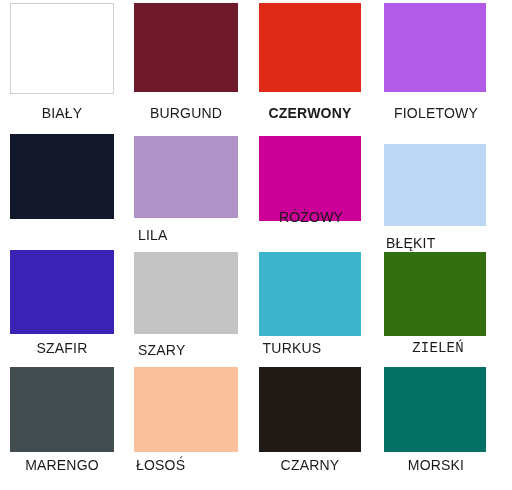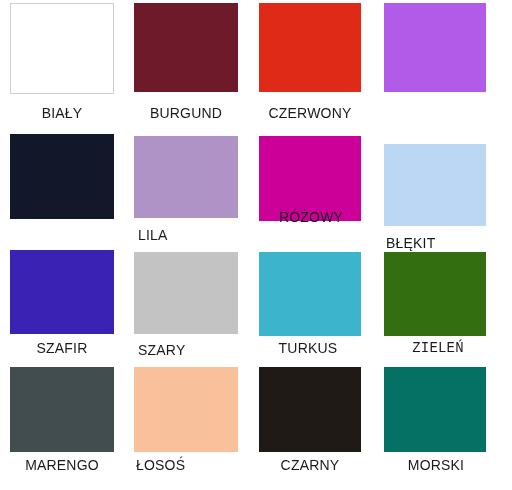--- a/index.html
+++ b/index.html
@@ -53,26 +53,27 @@
 
 <div id="palette-grid">
     <div class="swatch-cell" style="left: 0px; top: 0px; width: 512px; height: 490px; pointer-events: none;">
       <div class="swatch-chip bordered" style="position: absolute; left: 10px; top: 3px; width: 104px; height: 91px; background: rgb(255, 255, 255); pointer-events: auto;"></div>
       <div class="swatch-label align-center" style="left: 10px; top: 104px; width: 104px; color: rgb(26, 26, 26); pointer-events: auto;">BIAŁY</div>
     </div>
     <div class="swatch-cell" style="left: 0px; top: 0px; width: 512px; height: 490px; pointer-events: none; padding-left: 7px;">
       <div class="swatch-chip" style="position: absolute; left: 134px; top: 3px; width: 104px; height: 89px; background: rgb(110, 26, 43); pointer-events: auto;"></div>
       <div class="swatch-label align-center" style="left: 130px; top: 104px; width: 112px; color: rgb(26, 26, 26); pointer-events: auto;">BURGUND</div>
     </div>
-    <div class="swatch-cell" style="left: 0px; top: 0px; width: 512px; height: 490px; pointer-events: none;">
+    <div class="swatch-cell" style="left: 0px; top: 0px; width: 512px; height: 490px; pointer-events: none; font-weight: bold;">
       <div class="swatch-chip" style="position: absolute; left: 259px; top: 3px; width: 102px; height: 89px; background: rgb(223, 42, 24); pointer-events: auto;"></div>
       <div class="swatch-label align-center" style="left: 252px; top: 104px; width: 116px; color: rgb(26, 26, 26); pointer-events: auto;">CZERWONY</div>
     </div>
     <div class="swatch-cell" style="left: 0px; top: 0px; width: 512px; height: 490px; pointer-events: none;">
       <div class="swatch-chip" style="position: absolute; left: 384px; top: 3px; width: 102px; height: 89px; background: rgb(178, 91, 232); pointer-events: auto;"></div>
+      <div class="swatch-label align-center" style="left: 378px; top: 104px; width: 116px; color: rgb(26, 26, 26); pointer-events: auto;">FIOLETOWY</div>
     </div>
     <div class="swatch-cell" style="left: 0px; top: 0px; width: 512px; height: 490px; pointer-events: none;">
       <div class="swatch-chip" style="position: absolute; left: 10px; top: 134px; width: 104px; height: 85px; background: rgb(18, 24, 41); pointer-events: auto;"></div>
     </div>
     <div class="swatch-cell" style="left: 0px; top: 0px; width: 512px; height: 490px; pointer-events: none;">
       <div class="swatch-chip" style="position: absolute; left: 134px; top: 136px; width: 104px; height: 82px; background: rgb(176, 147, 198); pointer-events: auto;"></div>
       <div class="swatch-label align-left" style="left: 138px; top: 226px; width: 104px; color: rgb(26, 26, 26); pointer-events: auto;">LILA</div>
     </div>
     <div class="swatch-cell" style="left: 0px; top: 0px; width: 512px; height: 490px; pointer-events: none;">
       <div class="swatch-chip" style="position: absolute; left: 259px; top: 136px; width: 102px; height: 85px; background: rgb(204, 0, 153); pointer-events: auto;"></div>
@@ -85,21 +86,21 @@
     <div class="swatch-cell" style="left: 0px; top: 0px; width: 512px; height: 480px; pointer-events: none;">
       <div class="swatch-chip" style="position: absolute; left: 10px; top: 250px; width: 104px; height: 84px; background: rgb(58, 35, 180); pointer-events: auto;"></div>
       <div class="swatch-label align-center" style="left: 10px; top: 339px; width: 104px; color: rgb(26, 26, 26); pointer-events: auto;">SZAFIR</div>
     </div>
     <div class="swatch-cell" style="left: 0px; top: 0px; width: 512px; height: 490px; pointer-events: none;">
       <div class="swatch-chip" style="position: absolute; left: 134px; top: 252px; width: 104px; height: 82px; background: rgb(195, 195, 195); pointer-events: auto;"></div>
       <div class="swatch-label align-left" style="left: 138px; top: 341px; width: 104px; color: rgb(26, 26, 26); pointer-events: auto;">SZARY</div>
     </div>
     <div class="swatch-cell" style="left: 0px; top: 0px; width: 512px; height: 490px; pointer-events: none;">
       <div class="swatch-chip" style="position: absolute; left: 259px; top: 252px; width: 102px; height: 84px; background: rgb(59, 180, 204); pointer-events: auto;"></div>
-      <div class="swatch-label align-center" style="left: 252px; top: 339px; width: 112px; color: rgb(26, 26, 26); pointer-events: auto;">TURKUS</div>
+      <div class="swatch-label align-center" style="left: 236px; top: 339px; width: 112px; color: rgb(26, 26, 26); pointer-events: auto;">TURKUS</div>
     </div>
     <div class="swatch-cell" style="left: 0px; top: 0px; width: 512px; height: 490px; pointer-events: none;">
       <div class="swatch-chip" style="position: absolute; left: 384px; top: 252px; width: 102px; height: 84px; background: rgb(51, 110, 17); pointer-events: auto;"></div>
       <div class="swatch-label align-center" style="left: 384px; top: 339px; width: 108px; color: rgb(26, 26, 26); pointer-events: auto; font-family: Liberation Mono, monospace;">ZIELEŃ</div>
     </div>
     <div class="swatch-cell" style="left: 0px; top: 0px; width: 512px; height: 490px; pointer-events: none; padding-left: 48px;">
       <div class="swatch-chip" style="position: absolute; left: 10px; top: 367px; width: 104px; height: 85px; background: rgb(66, 77, 80); pointer-events: auto;"></div>
       <div class="swatch-label align-center" style="left: 6px; top: 456px; width: 112px; color: rgb(26, 26, 26); pointer-events: auto;">MARENGO</div>
     </div>
     <div class="swatch-cell" style="left: 0px; top: 0px; width: 512px; height: 490px; pointer-events: none;">

